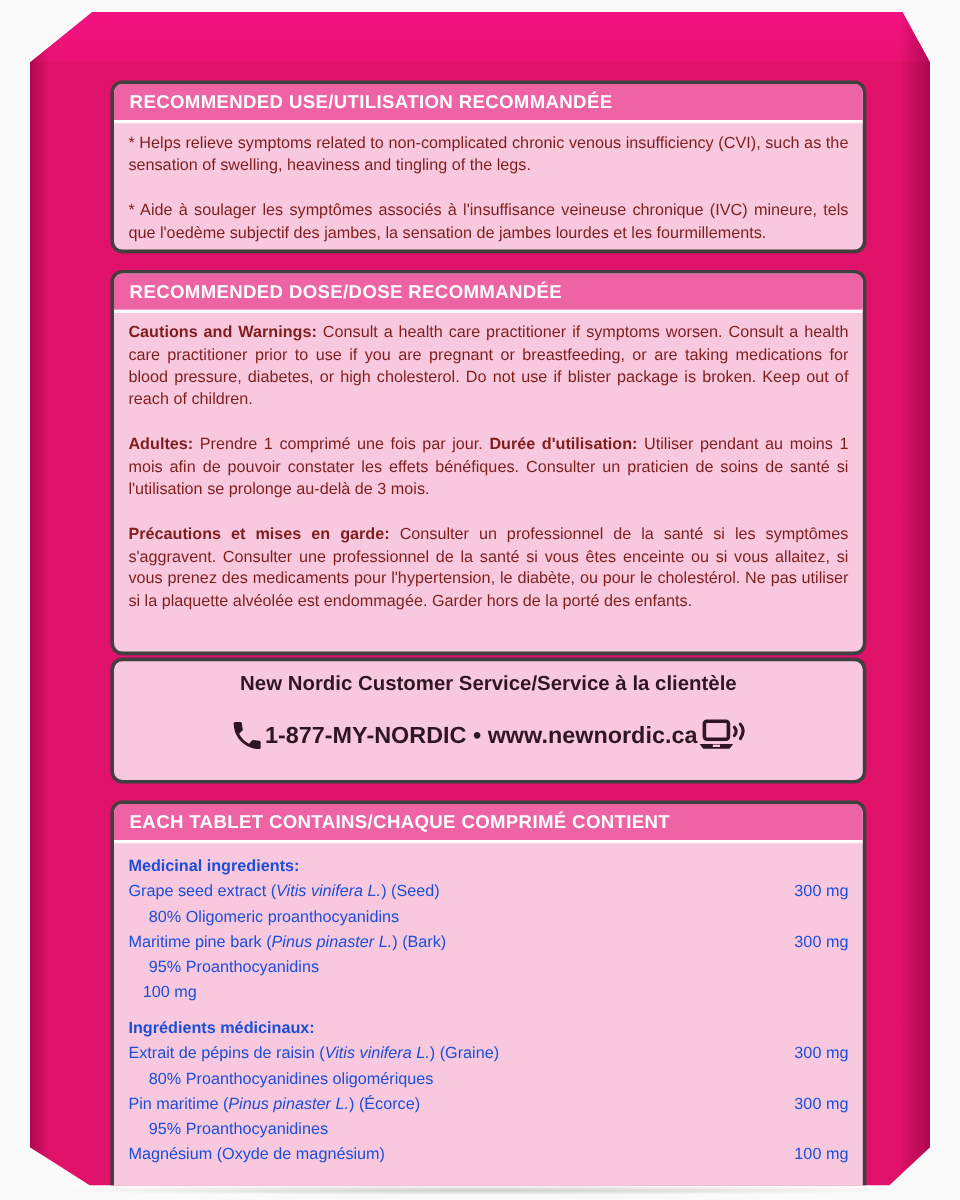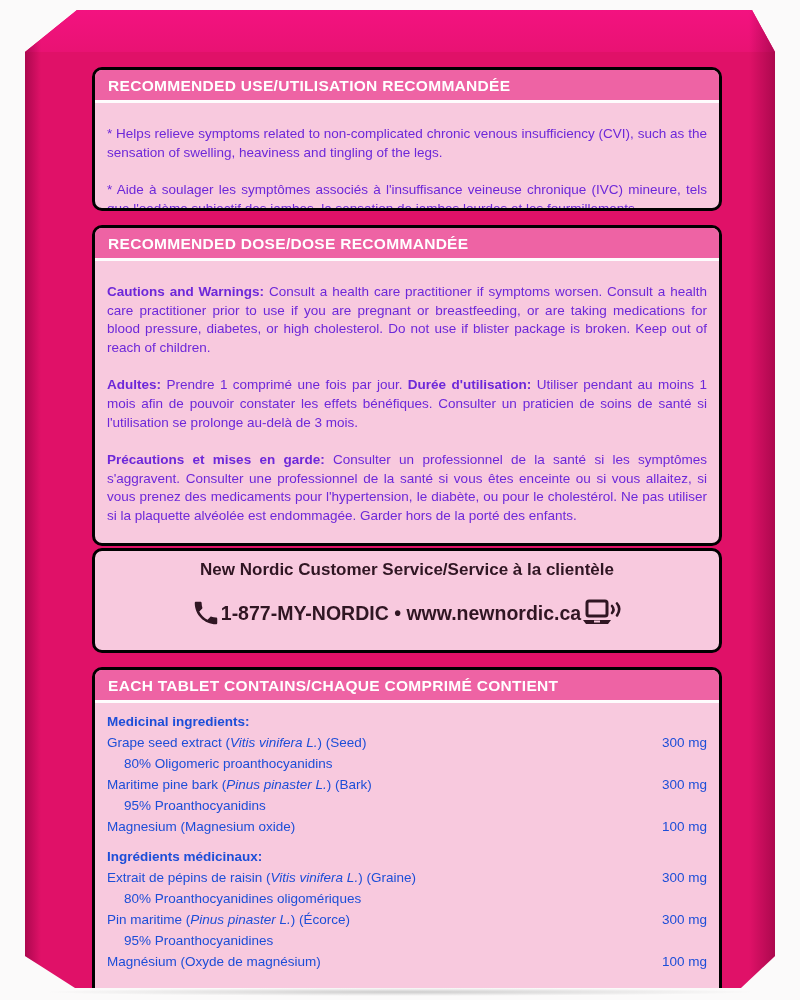--- a/index.html
+++ b/index.html
@@ -24,31 +24,31 @@
     position:absolute; left:498px; top:948px; width:187px; height:30px;
     background:linear-gradient(#5a5a5a,#161616);
     clip-path:polygon(8% 0, 92% 0, 100% 100%, 0 100%);
   }
   .box-shadow { position:absolute; left:40px; top:988px; width:720px; height:8px;
                 background:radial-gradient(ellipse at center, rgba(0,0,0,.18), rgba(0,0,0,0) 70%); }
 
   
   .panel {
     position:absolute; left:67px; width:630px;
-    background:#f8c9de; border:3px solid #000000; border-radius:10px;
+    background:#f8c9de; border:3px solid #404040; border-radius:10px;
     overflow:hidden;
   }
   .panel-header {
     background:#ee63a4; color:#ffffff; font-weight:bold;
     font-size:15.5px; letter-spacing:.3px;
     padding:7px 13px 5px; border-bottom:3px solid #fefcfd;
   }
   .panel-body {
-    padding:22px 12px 6px; font-size:13.5px; line-height:18.6px;
-    color:#6d28d9; text-align:justify;
+    padding:7px 12px 6px; font-size:13.5px; line-height:18.6px;
+    color:#7f1d1d; text-align:justify;
   }
   .panel-use  { top:57px;  height:144px; }
   .panel-dose { top:215px; height:321px; }
   .panel-cs   { top:538px; height:105px;  }
   .panel-ing  { top:657px; height:380px; }
 
   .para + .para { margin-top:19px; }
   .seg-b { font-weight:bold; }
   .seg-i { font-style:italic; }
 
@@ -146,21 +146,20 @@
             <span class="name"><span>Maritime pine bark (</span><span class="seg-i">Pinus pinaster L.</span><span>) (Bark)</span></span>
             <span class="amount">300 mg</span>
           </div>
 
           <div class="ing-row sub">
             <span class="name"><span>95% Proanthocyanidins</span></span>
             <span class="amount"></span>
           </div>
 
           <div class="ing-row main">
-            <span class="name"><span>Magnesium (Magnesium oxide)</span></span>
             <span class="amount">100 mg</span>
           </div>
 
           <div class="ing-row hdr gap">
             <span class="name"><span class="seg-b">Ingrédients médicinaux:</span></span>
             <span class="amount"></span>
           </div>
 
           <div class="ing-row main">
             <span class="name"><span>Extrait de pépins de raisin (</span><span class="seg-i">Vitis vinifera L.</span><span>) (Graine)</span></span>

